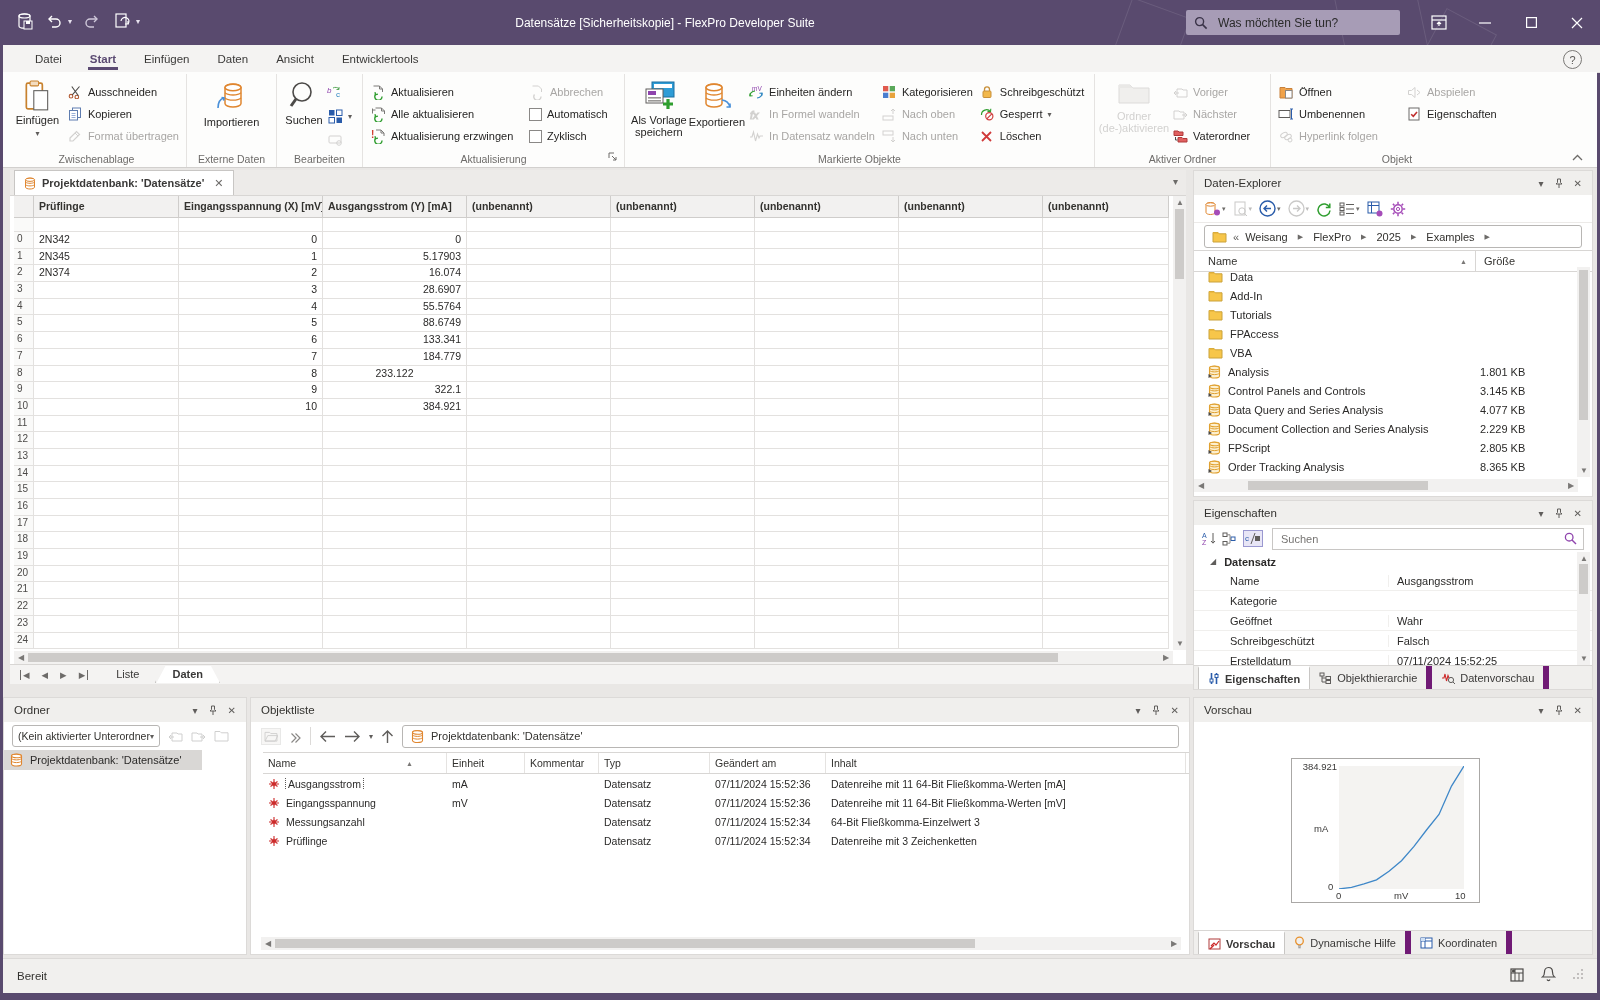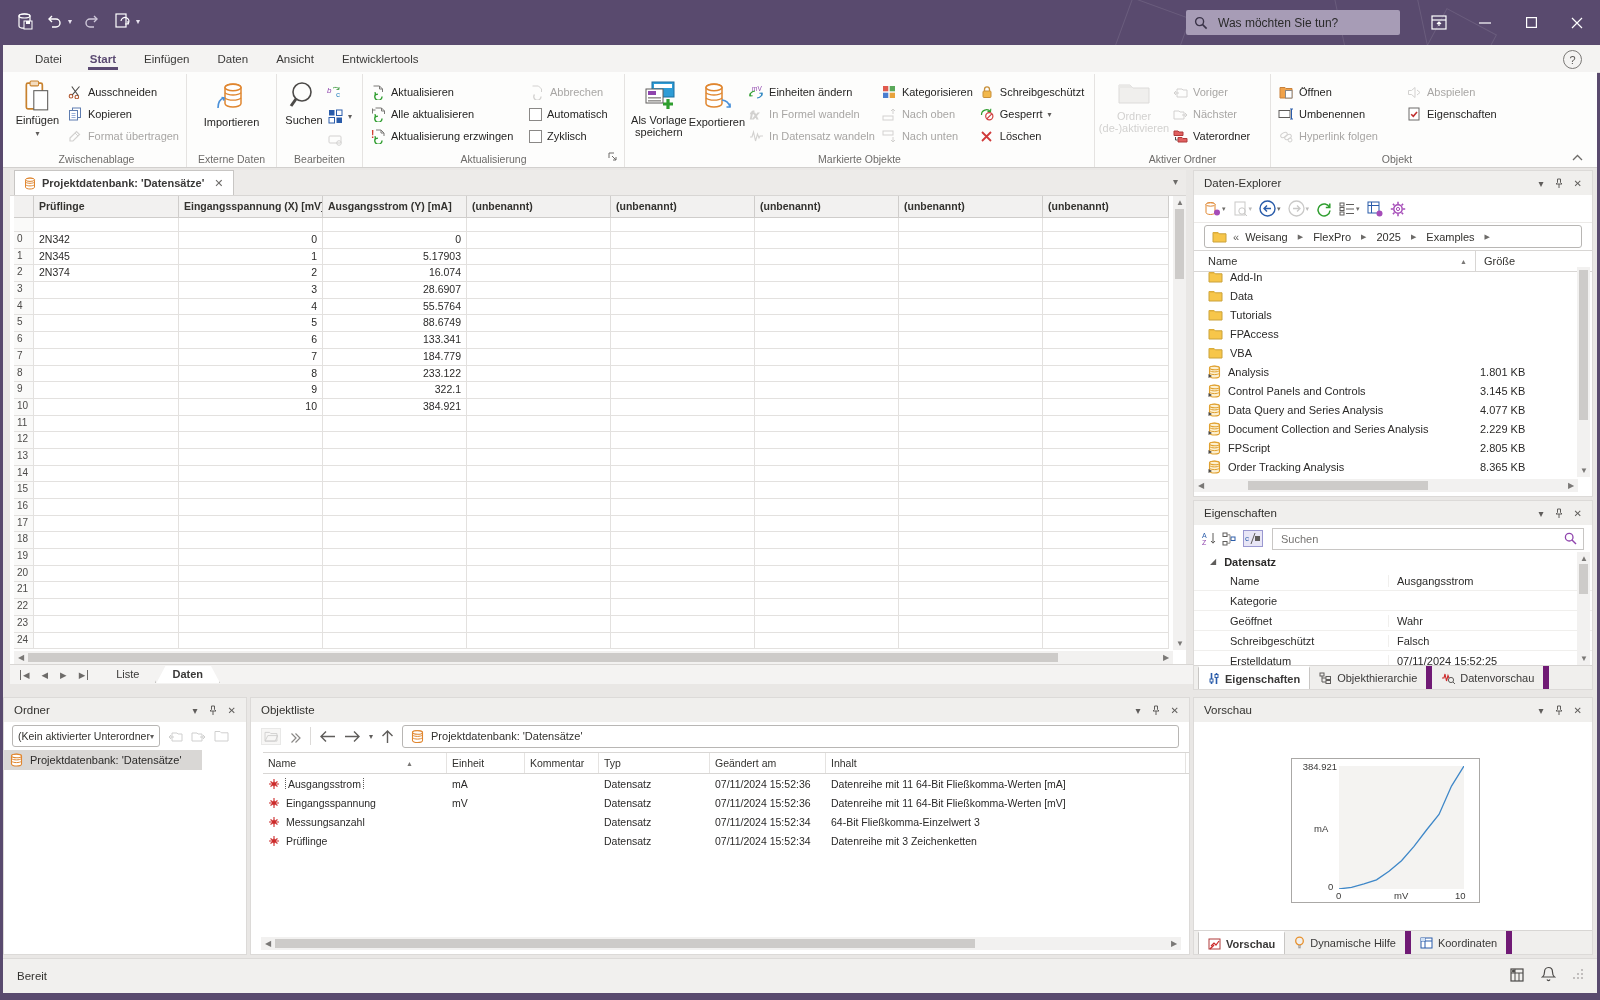--- a/index.html
+++ b/index.html
@@ -155,20 +155,21 @@
       </span>
     <span class="qi">
         <svg width="16" height="18" viewBox="0 0 16 18">
           <rect x="2" y="2" width="10" height="13" fill="none" stroke="#fff" stroke-width="1.2"></rect>
           <path d="M7 9a4 4 0 1 1 7 3" fill="none" stroke="#fff" stroke-width="1.2"></path>
           <path d="M14 9v3h-3" fill="none" stroke="#fff" stroke-width="1.2"></path>
         </svg>
       </span>
     <span class="qcaret">▾</span>
   </div>
+  <div id="tb-title">Datensätze [Sicherheitskopie] - FlexPro Developer Suite</div>
   <div id="tb-search">
     <span>
         <svg width="14" height="14" viewBox="0 0 14 14">
           <circle cx="5.6" cy="5.6" r="4" fill="none" stroke="#3a3348" stroke-width="1.4"></circle>
           <line x1="8.6" y1="8.6" x2="12.6" y2="12.6" stroke="#3a3348" stroke-width="1.6"></line>
         </svg>
       </span>
     <input placeholder="Was möchten Sie tun?" style="">
   </div>
   <div class="winbtn" style="right:138px">
@@ -731,21 +732,21 @@
         <div class="gcell" style="width: 144px; flex: 0 0 auto;"></div>
         <div class="gcell" style="width: 144px; flex: 0 0 auto;"></div>
         <div class="gcell" style="width: 144px; flex: 0 0 auto;"></div>
         <div class="gcell" style="width: 144px; flex: 0 0 auto;"></div>
         <div class="gcell" style="width: 126px; flex: 0 0 auto;"></div>
       </div>
       <div class="grow">
         <div class="gcell gnum">8</div>
         <div class="gcell" style="width: 145px; flex: 0 0 auto;"></div>
         <div class="gcell num" style="width: 144px; flex: 0 0 auto;">8</div>
-        <div class="gcell num" style="width: 144px; flex: 0 0 auto;">233.122</div>
+        <div class="gcell num" style="width: 144px; flex: 0 0 auto; text-align: center;">233.122</div>
         <div class="gcell" style="width: 144px; flex: 0 0 auto;"></div>
         <div class="gcell" style="width: 144px; flex: 0 0 auto;"></div>
         <div class="gcell" style="width: 144px; flex: 0 0 auto;"></div>
         <div class="gcell" style="width: 144px; flex: 0 0 auto;"></div>
         <div class="gcell" style="width: 126px; flex: 0 0 auto;"></div>
       </div>
       <div class="grow">
         <div class="gcell gnum">9</div>
         <div class="gcell" style="width: 145px; flex: 0 0 auto;"></div>
         <div class="gcell num" style="width: 144px; flex: 0 0 auto;">9</div>
@@ -1053,31 +1054,31 @@
     <span style="border-left:1px solid #d8d6d4;width:108px;padding-left:8px;align-self:stretch;display:flex;align-items:center">Größe</span>
   </div>
   <div id="exp-list">
       <div class="exp-row">
         <span>
           <svg width="15" height="12" viewBox="0 0 15 12">
             <path d="M1 1.5h5l1.3 1.3H14V11H1z" fill="#f7c64a" stroke="#caa23a"></path>
             <path d="M1 1.5h5l1.3 1.3H1z" fill="#e8b53e"></path>
           </svg>
         </span>
-        <span class="nm">Add-In</span>
+        <span class="nm">Data</span>
         <span class="sz"></span>
       </div>
       <div class="exp-row">
         <span>
           <svg width="15" height="12" viewBox="0 0 15 12">
             <path d="M1 1.5h5l1.3 1.3H14V11H1z" fill="#f7c64a" stroke="#caa23a"></path>
             <path d="M1 1.5h5l1.3 1.3H1z" fill="#e8b53e"></path>
           </svg>
         </span>
-        <span class="nm">Data</span>
+        <span class="nm">Add-In</span>
         <span class="sz"></span>
       </div>
       <div class="exp-row">
         <span>
           <svg width="15" height="12" viewBox="0 0 15 12">
             <path d="M1 1.5h5l1.3 1.3H14V11H1z" fill="#f7c64a" stroke="#caa23a"></path>
             <path d="M1 1.5h5l1.3 1.3H1z" fill="#e8b53e"></path>
           </svg>
         </span>
         <span class="nm">Tutorials</span>

